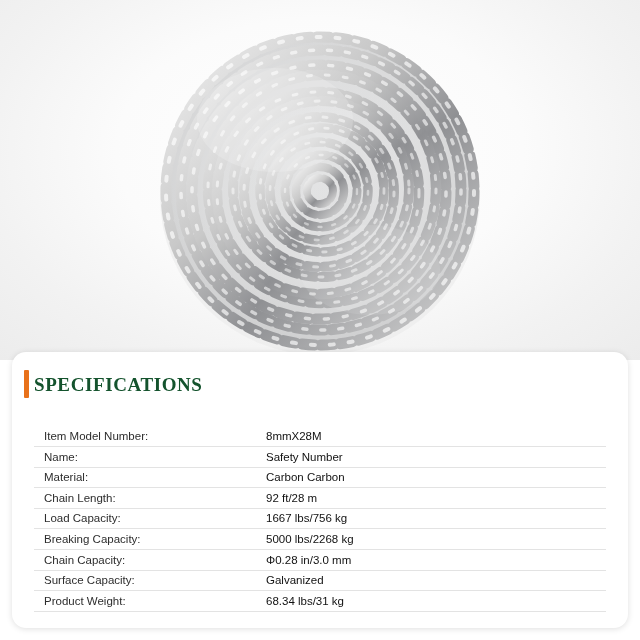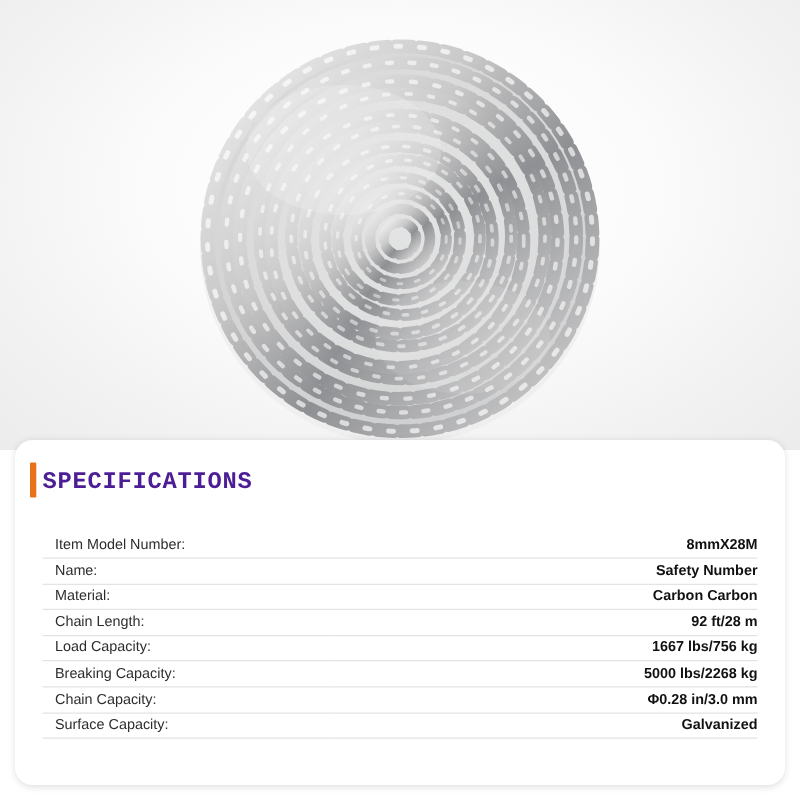--- a/index.html
+++ b/index.html
@@ -55,22 +55,22 @@
     box-sizing: border-box;
     overflow: hidden;
   }
   .spec-title {
     position: absolute;
     left: 22px;
     top: 22px;
     font-size: 19px;
     font-weight: bold;
     letter-spacing: 0.6px;
-    color: #4c1d95;
-    font-family: Liberation Mono, monospace;
+    color: #14532d;
+    font-family: Liberation Serif, serif;
   }
   .spec-title-accent {
     position: absolute;
     left: 12px;
     top: 18px;
     width: 5px;
     height: 28px;
     background: #e8711a;
     border-radius: 1px;
   }
@@ -92,23 +92,22 @@
     vertical-align: bottom;
     line-height: 15px;
   }
   .spec-table td.k {
     width: 222px;
     color: #2d2d2d;
     font-weight: normal;
     padding-left: 10px;
   }
   .spec-table td.v {
-    font-weight: bold;
+    font-weight: normal;
     color: #111111;
-    text-align: right;
   }
 </style>
 </head>
 <body>
 
 <div class="page">
 
   <div class="hero">
     <div class="coil-wrap">
       <svg width="330" height="330" viewBox="0 0 330 330" aria-hidden="true">
@@ -191,17 +190,21 @@
           <td class="v">5000 lbs/2268 kg</td>
         </tr>
         <tr>
           <td class="k">Chain Capacity:</td>
           <td class="v">Φ0.28 in/3.0 mm</td>
         </tr>
         <tr>
           <td class="k">Surface Capacity:</td>
           <td class="v">Galvanized</td>
         </tr>
+        <tr>
+          <td class="k">Product Weight:</td>
+          <td class="v">68.34 lbs/31 kg</td>
+        </tr>
       </tbody>
     </table>
   </div>
 
 </div>
 
 </body></html>

